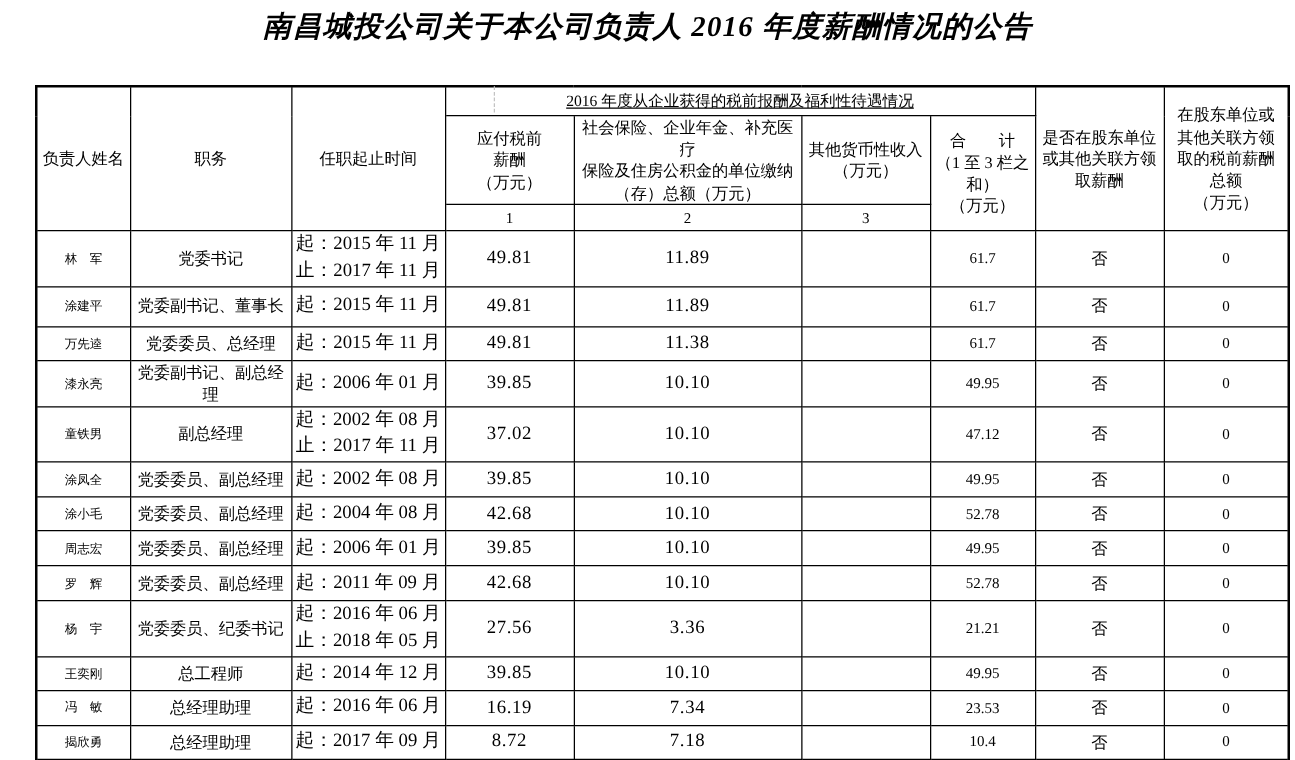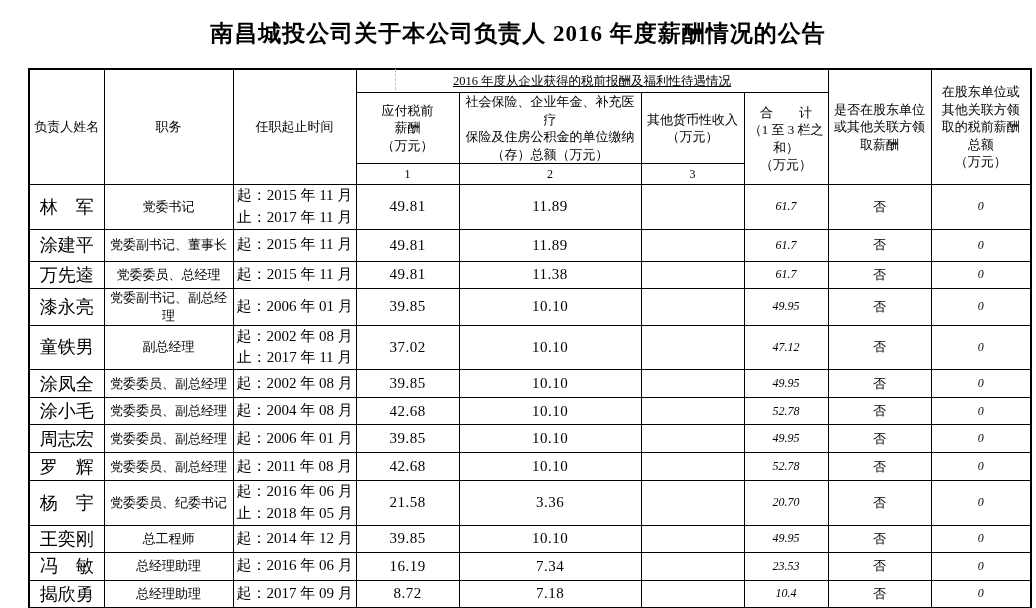--- a/index.html
+++ b/index.html
@@ -2,44 +2,44 @@
 <html><head>
 <meta charset="utf-8">
 <style>
   html,body{margin:0;padding:0;}
   body{
     width:1036px;height:608px;position:relative;background:#fff;overflow:hidden;
     font-family:"Liberation Serif","DejaVu Serif",serif;color:#000;
     -webkit-font-smoothing:none;
   }
   .title{
-    position:absolute;top:18px;left:0;width:1036px;text-align:center;
-    font-size:23px;font-weight:600;letter-spacing:1px;
+    position:absolute;top:6px;left:0;width:1036px;text-align:center;
+    font-size:23px;font-weight:600;letter-spacing:1px;font-style:italic;
   }
   table.salary{
     position:absolute;left:28px;top:68px;width:1002px;
     table-layout:fixed;border-collapse:collapse;
     border:2px solid #000;
   }
   table.salary th, table.salary td{
     border:1px solid #000;
     text-align:center;vertical-align:middle;
     padding:0 2px;overflow:hidden;
     font-weight:normal;
   }
   .pre{white-space:pre-line;}
   th{font-size:13px;line-height:1.35;}
   th.group-hd{font-size:12.5px;height:22px;line-height:20px;text-decoration:underline;}
   th.colnum{font-size:12px;height:20px;}
   th.wide-hd{padding:0 5px;}
-  td.name-cell{font-size:18px;}
+  td.name-cell{font-size:10px;}
   td.pos-cell{font-size:13px;}
   td.term-cell{font-size:15px;line-height:1.45;}
   td.val-big{font-size:15px;letter-spacing:0.5px;margin-left:44px;}
-  td.val-small{font-size:12px;font-style:italic;}
+  td.val-small{font-size:12px;}
   td.yn-cell{font-size:13px;}
   .dash-mark{
     position:absolute;left:395px;top:69px;height:21px;width:0;
     border-left:1px dashed #c3c3c3;
   }
 </style>
 </head>
 <body>
 
 <div class="title">南昌城投公司关于本公司负责人 2016 年度薪酬情况的公告</div>
@@ -178,37 +178,37 @@
       <td class="val-big">39.85</td>
       <td class="val-big">10.10</td>
       <td></td>
       <td class="val-small">49.95</td>
       <td class="yn-cell">否</td>
       <td class="val-small">0</td>
     </tr>
     <tr style="height:28px">
       <td class="name-cell">罗　辉</td>
       <td class="pos-cell">党委委员、副总经理</td>
-      <td class="term-cell pre">起：2011 年 08 月</td>
+      <td class="term-cell pre">起：2011 年 09 月</td>
       <td class="val-big">42.68</td>
       <td class="val-big">10.10</td>
       <td></td>
       <td class="val-small">52.78</td>
       <td class="yn-cell">否</td>
       <td class="val-small">0</td>
     </tr>
     <tr style="height:36px">
       <td class="name-cell">杨　宇</td>
       <td class="pos-cell">党委委员、纪委书记</td>
       <td class="term-cell pre">起：2016 年 06 月
 止：2018 年 05 月</td>
-      <td class="val-big">21.58</td>
+      <td class="val-big">27.56</td>
       <td class="val-big">3.36</td>
       <td></td>
-      <td class="val-small">20.70</td>
+      <td class="val-small">21.21</td>
       <td class="yn-cell">否</td>
       <td class="val-small">0</td>
     </tr>
     <tr style="height:27px">
       <td class="name-cell">王奕刚</td>
       <td class="pos-cell">总工程师</td>
       <td class="term-cell pre">起：2014 年 12 月</td>
       <td class="val-big">39.85</td>
       <td class="val-big">10.10</td>
       <td></td>

